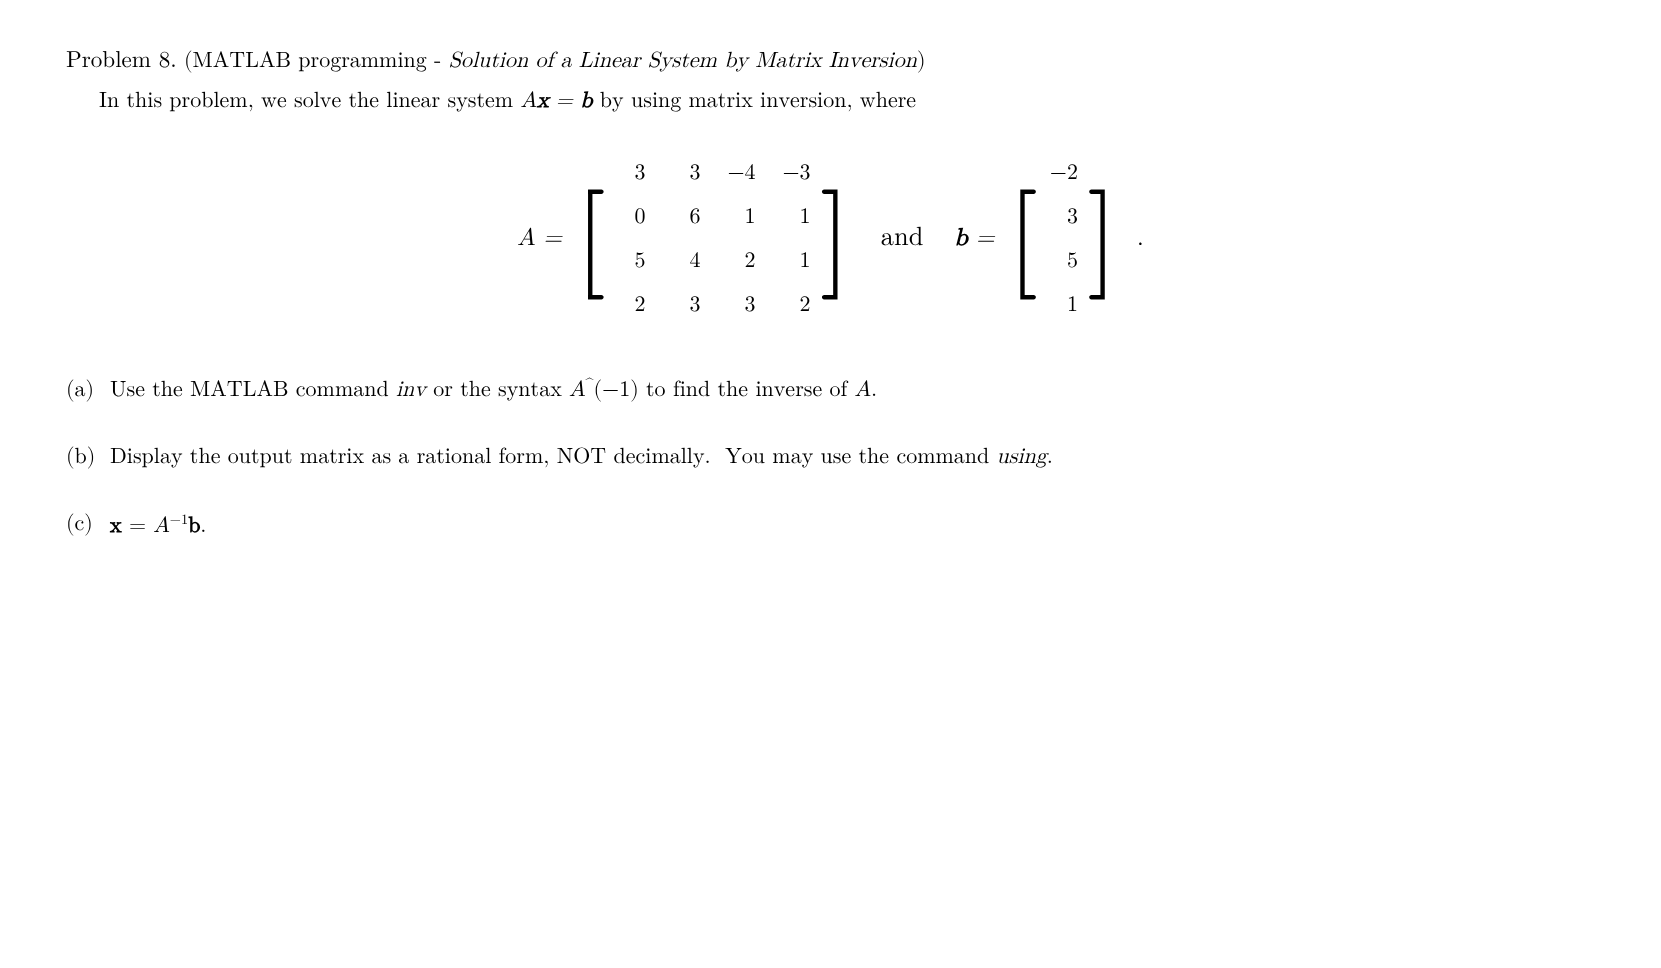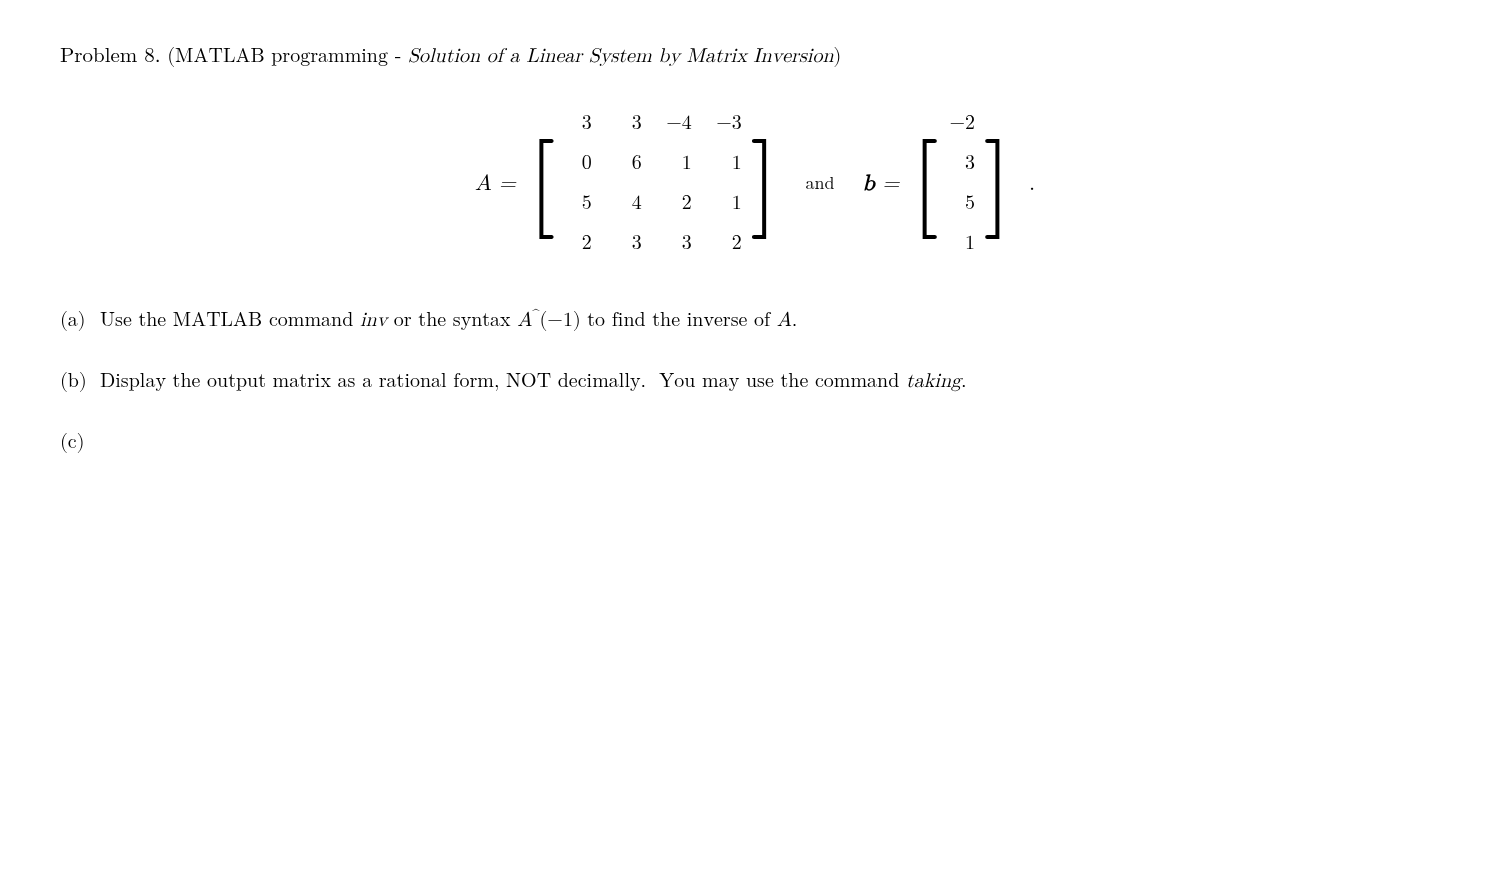--- a/index.html
+++ b/index.html
@@ -98,21 +98,21 @@
     .matrix-cell {
       text-align: right;
       font-size: 20px;
       display: flex;
       align-items: center;
       justify-content: flex-end;
       min-width: 24px;
     }
 
     .and-text {
-      font-size: 18px;
+      font-size: 24px;
       margin: 16px 10px;
     }
 
     .dot {
       font-size: 22px;
     }
 
     
     .parts-section {
       margin-top: 10px;
@@ -151,20 +151,23 @@
       font-size: 20px;
     }
   </style>
 </head>
 <body>
 
 <div class="problem-header">
   <div>
     <span class="problem-title">Problem 8.</span>
     <span>(MATLAB programming - </span><span class="italic-title">Solution of a Linear System by Matrix Inversion</span><span>)</span>
+  </div>
+  <div class="intro-line">
+    <span>In this problem, we solve the linear system </span><span class="math-italic"><em>A</em><strong>x</strong> = <strong>b</strong></span><span> by using matrix inversion, where</span>
   </div>
 </div>
 
 <div class="matrix-display">
 
   <div class="matrix-equation">
     <span class="matrix-label"><em>A</em> =</span>
     <div class="matrix-wrapper">
       <span class="bracket-left">[</span>
       <div class="matrix-grid matrix-4x4">
@@ -217,23 +220,26 @@
   <div class="part">
     <span class="part-label">(a)</span>
     <div class="part-text">
       Use the MATLAB command <em>inv</em> or the syntax <em>A</em><sup>^</sup>(−1) to find the inverse of <em>A</em>.
     </div>
   </div>
 
   <div class="part">
     <span class="part-label">(b)</span>
     <div class="part-text">
-      Display the output matrix as a rational form, NOT decimally.&nbsp; You may use the command <em>taking</em>.
+      Display the output matrix as a rational form, NOT decimally.&nbsp; You may use the command <em>using</em>.
     </div>
   </div>
 
   <div class="part">
     <span class="part-label">(c)</span>
     <div class="part-c-content">
+      <span class="part-c-line2">
+        <strong>x</strong> = <em>A</em><sup>−1</sup><strong>b</strong>.
+      </span>
     </div>
   </div>
 
 </div>
 
 </body></html>

